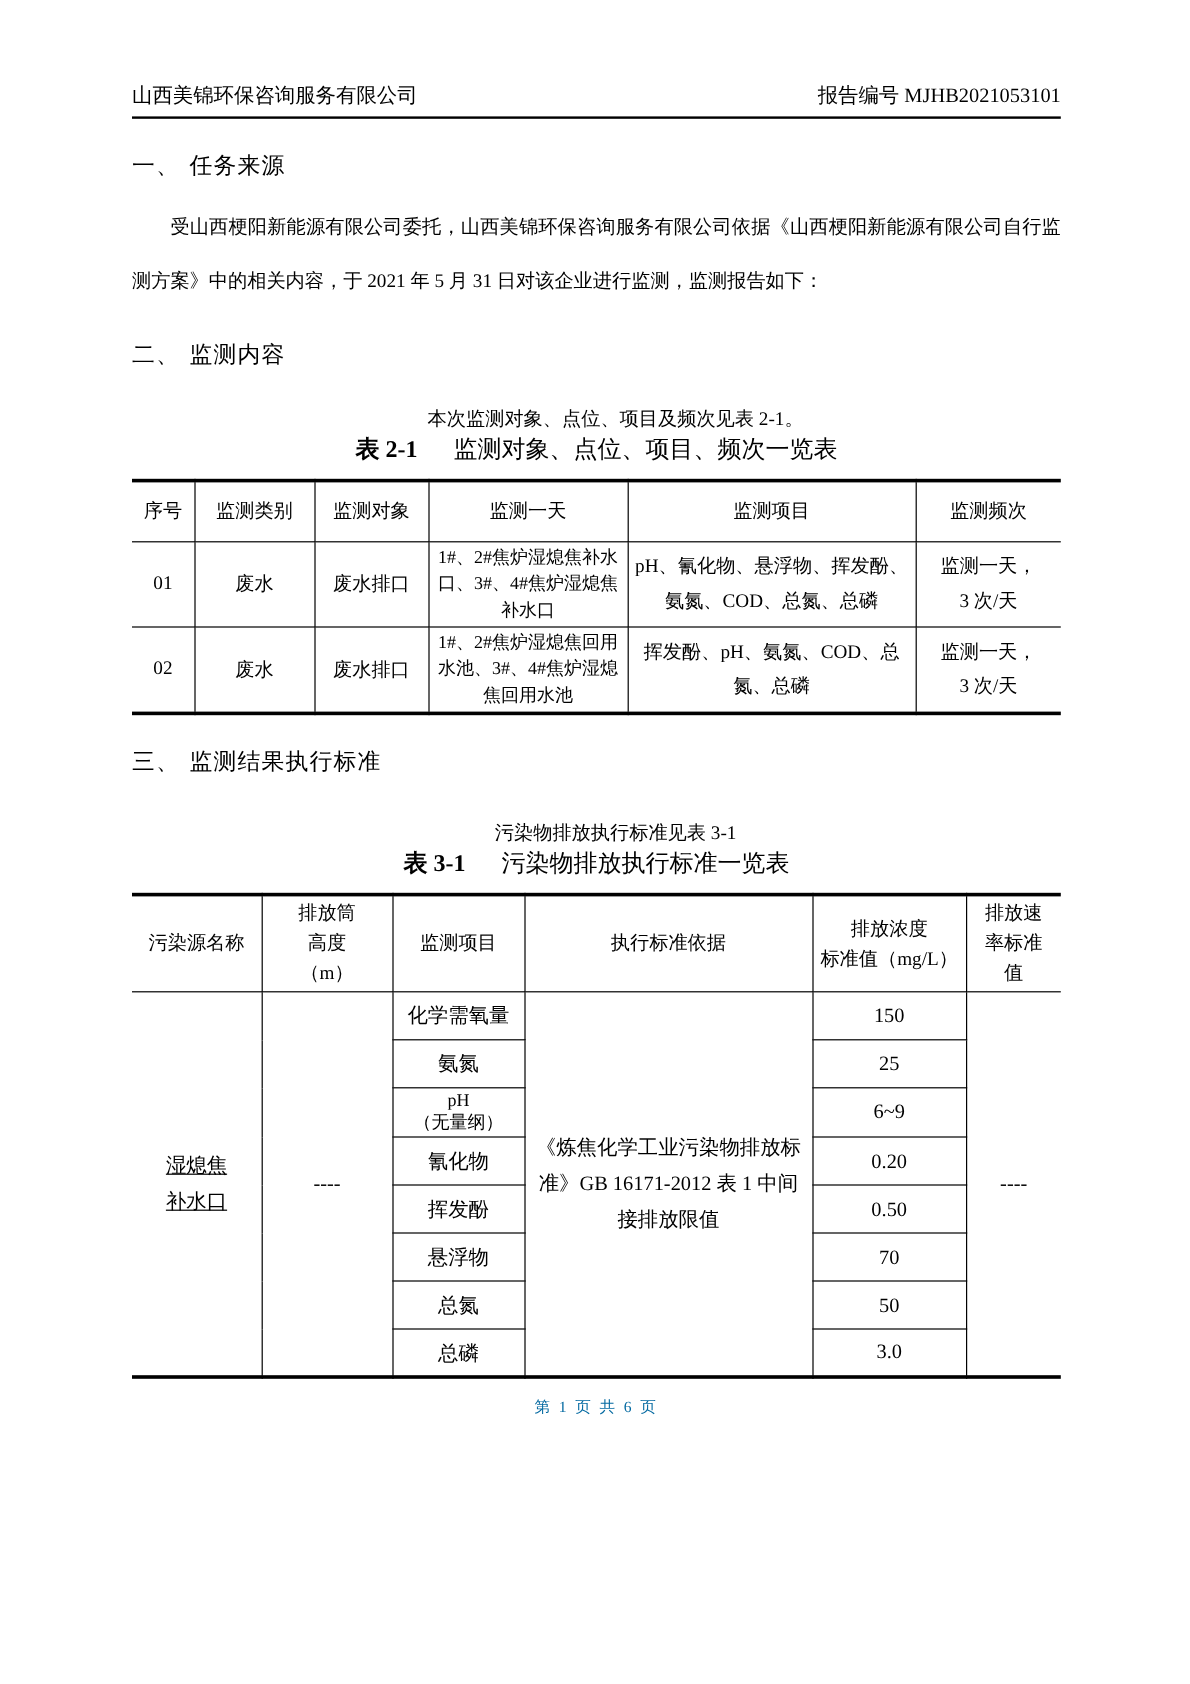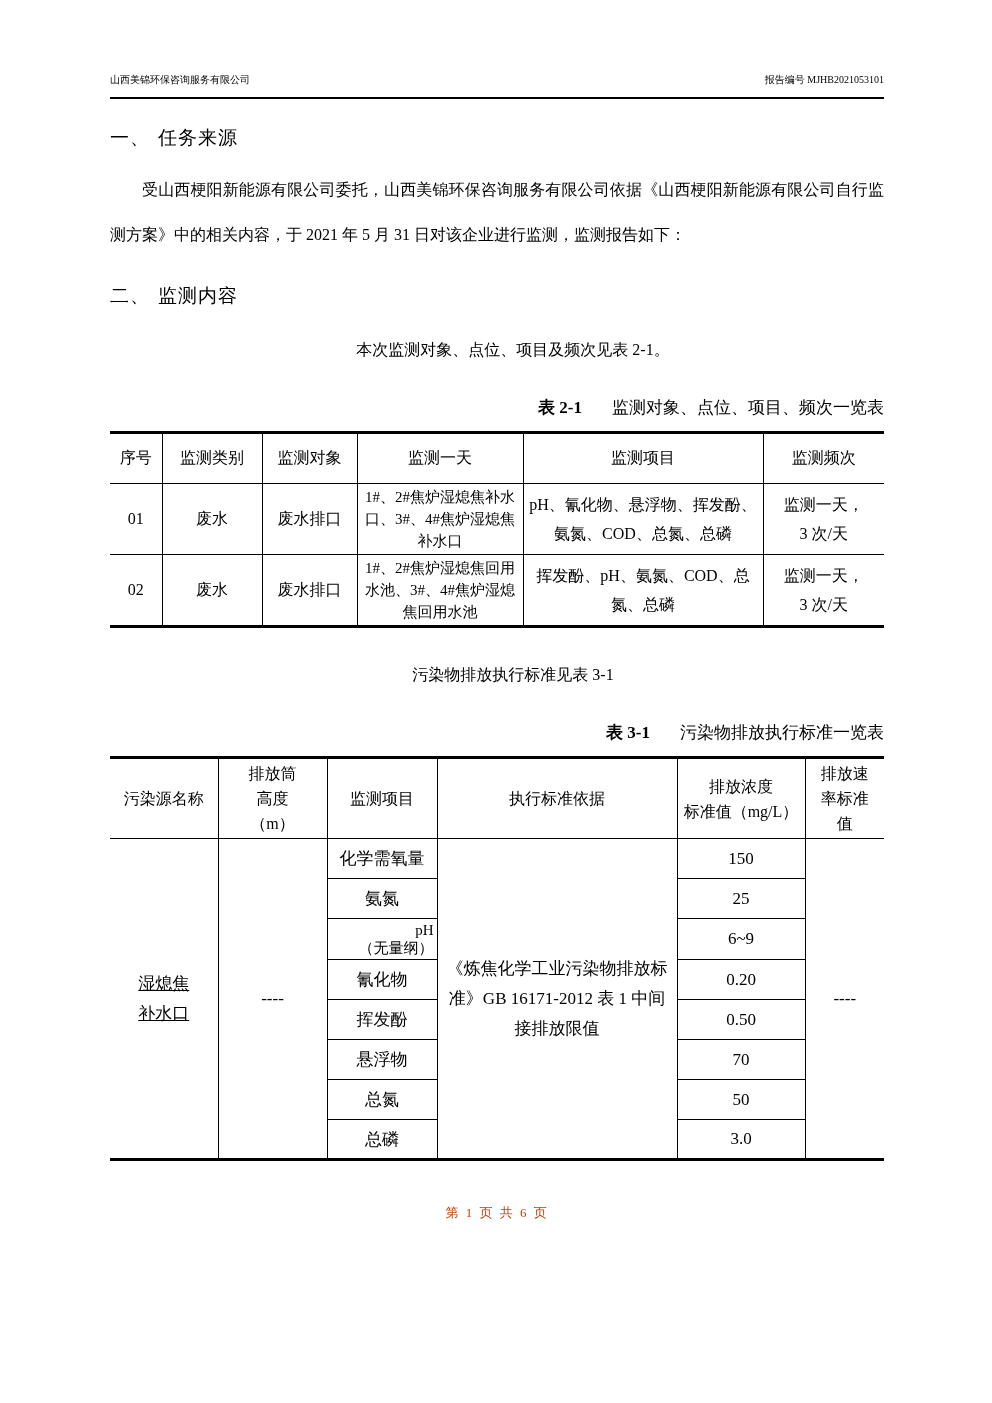--- a/index.html
+++ b/index.html
@@ -9,41 +9,41 @@
     box-sizing:border-box;
     padding:70px 108px 0 110px;
     background:#fff;
     color:#000;
     font-family:"Liberation Serif","DejaVu Serif",serif;
     overflow:hidden;
   }
   
   .doc-header{
     display:flex;justify-content:space-between;align-items:flex-end;
-    font-size:10px;line-height:19px;
+    font-size:17px;line-height:19px;
     padding-bottom:8px;
     border-bottom:2px solid #000;
   }
   
   h1.sec{
     font-size:19px;font-weight:normal;
     margin:26px 0 0 0;
     letter-spacing:1px;
   }
   .sec-t{margin-left:8px;}
   
   .body-p{
     font-size:16px;line-height:45px;
     text-indent:2em;text-align:justify;
     margin:16px 0 0 0;
   }
   .one-line{line-height:30px;margin-top:26px;text-align:center;}
   .p3{margin-top:32px;}
   
-  .caption{text-align:right;font-size:17px;margin-top:32px;line-height:21px;}
+  .caption{text-align:center;font-size:20px;margin-top:0;line-height:21px;}
   .cap-t{margin-left:30px;}
   
   table.t{
     border-collapse:collapse;
     width:774px;table-layout:fixed;
     border-top:3px solid #000;
     border-bottom:3px solid #000;
     margin-top:13px;
   }
   table.t th,table.t td{
@@ -60,23 +60,23 @@
   .t21 .r1 td{height:71px;}
   .t21 .r2 td{height:67px;}
   .t21 .point{font-size:15px;line-height:22px;padding:2px 5px;}
   .t21 .items{line-height:29px;}
   .t21 .freq{white-space:pre-line;line-height:29px;}
   
   .t31 th{height:81px;font-size:16px;line-height:25px;white-space:pre-line;}
   .t31 td{font-size:17px;height:40px;}
   .t31 .pname{white-space:pre-line;line-height:30px;font-size:17px;text-decoration:underline;}
   .t31 .std{line-height:30px;padding:2px 8px;font-size:17px;}
-  .t31 .ph{white-space:pre-line;font-size:15px;line-height:18px;text-align:right;}
-  
-  .footer{text-align:center;font-size:13px;margin-top:43px;letter-spacing:2px;color:#c2410c;}
+  .t31 .ph{white-space:pre-line;font-size:15px;line-height:18px;}
+  
+  .footer{text-align:center;font-size:13px;margin-top:15px;letter-spacing:2px;color:#0369a1;}
 </style>
 </head>
 <body>
 
 <div class="page">
 
   <div class="doc-header">
     <span>山西美锦环保咨询服务有限公司</span>
     <span>报告编号 MJHB2021053101</span>
   </div>
@@ -121,20 +121,21 @@
       <td>废水</td>
       <td>废水排口</td>
       <td class="point">1#、2#焦炉湿熄焦回用水池、3#、4#焦炉湿熄焦回用水池</td>
       <td class="items">挥发酚、pH、氨氮、COD、总氮、总磷</td>
       <td class="freq no-r">监测一天，
 3 次/天</td>
     </tr>
   </tbody>
     </table>
 
+  <h1 class="sec"><span>三、</span><span class="sec-t">监测结果执行标准</span></h1>
   <p class="body-p one-line p3">污染物排放执行标准见表 3-1</p>
 
   <div class="caption"><b>表 3-1</b><span class="cap-t">污染物排放执行标准一览表</span></div>
 
   <table class="t t31">
     <colgroup>
       <col style="width:108px">
         <col style="width:109px">
         <col style="width:110px">
       <col style="width:240px">

